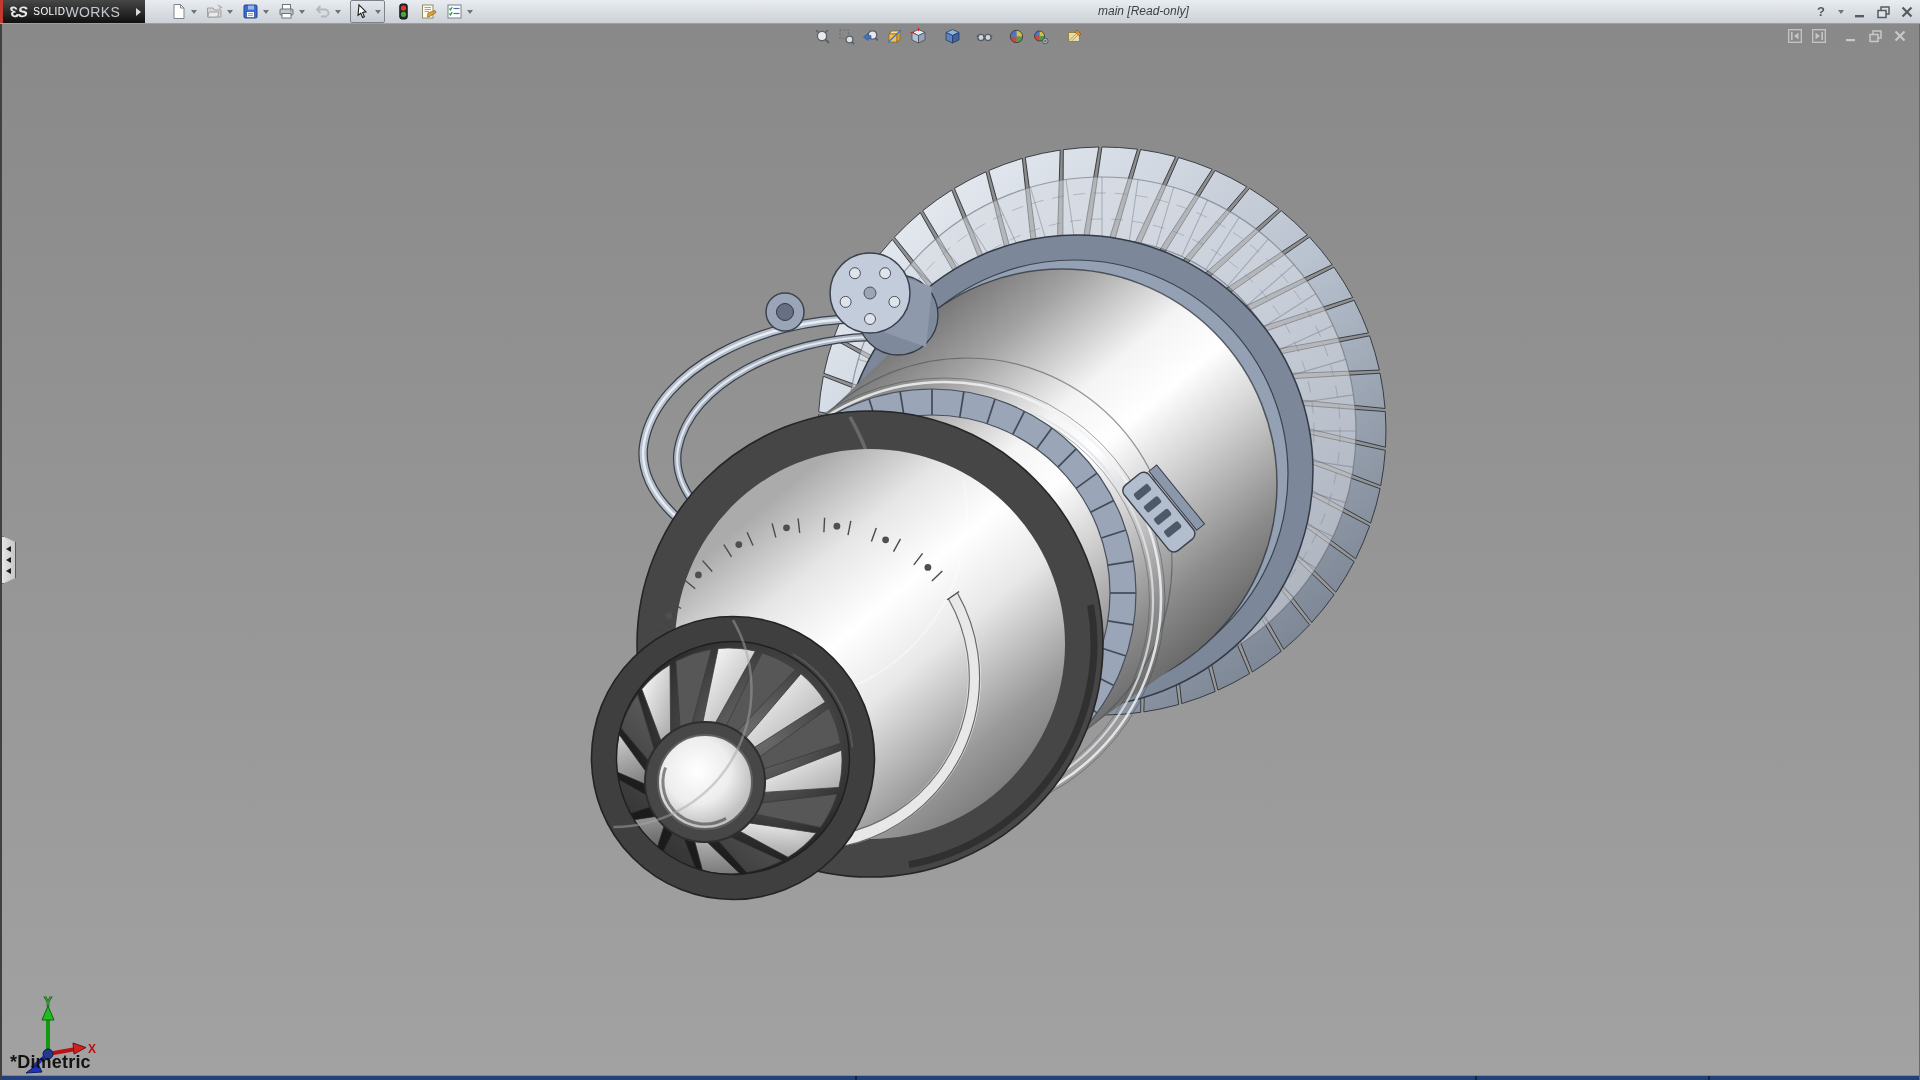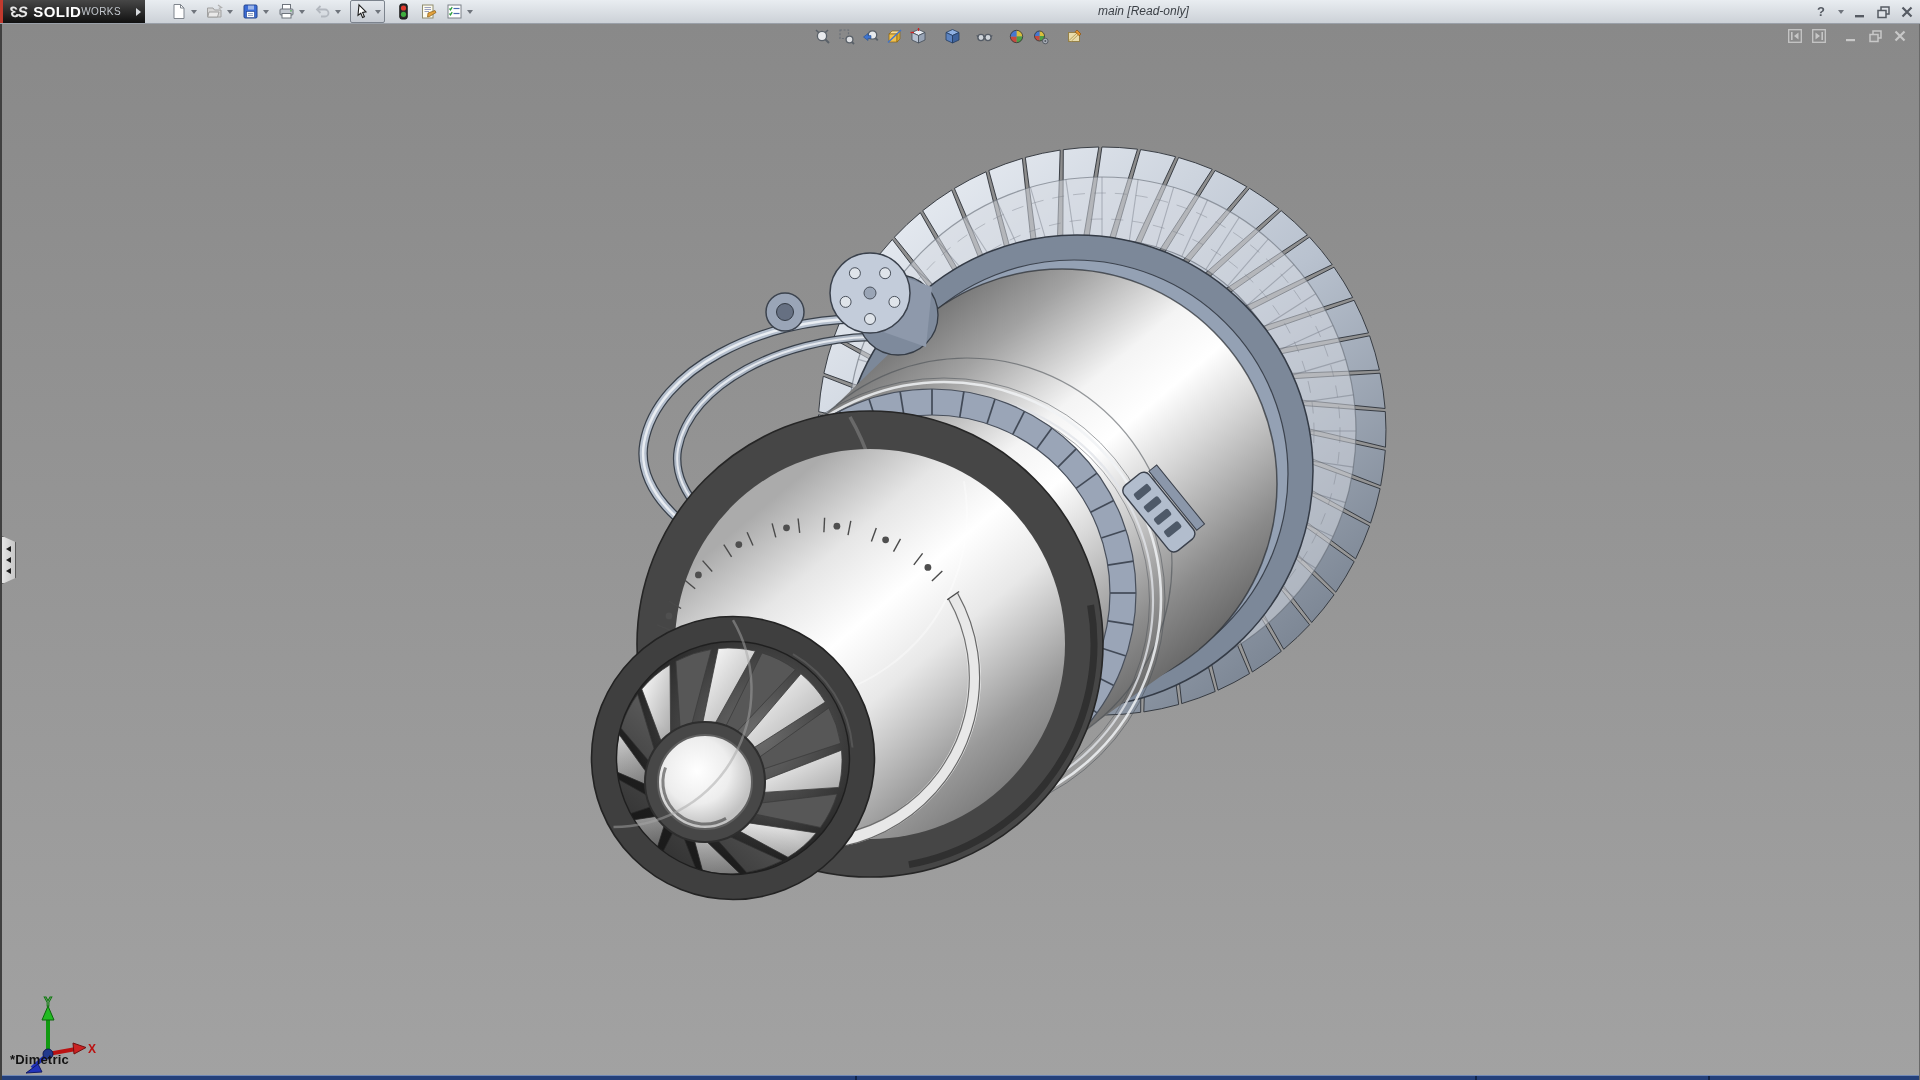--- a/index.html
+++ b/index.html
@@ -4,22 +4,22 @@
 <style>
   html,body{margin:0;padding:0;width:1920px;height:1080px;overflow:hidden;
     font-family:"Liberation Sans","DejaVu Sans",sans-serif;-webkit-font-smoothing:antialiased;}
   .titlebar{position:absolute;left:0;top:0;width:1920px;height:23px;
     background:linear-gradient(#e9edf1,#ccd1d7);border-bottom:1px solid #9aa0a8;z-index:30;}
   .red-sliver{position:absolute;left:0;top:0;width:3px;height:23px;background:#c23a2e;}
   .logo-block{position:absolute;left:3px;top:0;width:128px;height:23px;
     background:linear-gradient(#474747,#101010);display:flex;align-items:center;padding-left:7px;box-sizing:border-box;color:#fff;}
   .logo3{display:inline-block;transform:scaleX(-1) skewX(-12deg);font-weight:bold;font-size:15px;color:#e8e8e8;}
   .logoS{display:inline-block;transform:skewX(-8deg);font-weight:bold;font-size:15px;color:#e8e8e8;margin-right:5px;}
-  .brand-bold{font-weight:bold;font-size:15px;letter-spacing:.4px;color:#ffffff;}
-  .brand-light{font-weight:normal;font-size:10px;letter-spacing:.4px;color:#c3c8ce;}
+  .brand-bold{font-weight:normal;font-size:10px;letter-spacing:.4px;color:#ffffff;}
+  .brand-light{font-weight:normal;font-size:14px;letter-spacing:.4px;color:#c3c8ce;}
   .flyout{position:absolute;left:131px;top:0;width:14px;height:23px;background:linear-gradient(#474747,#101010);
     display:flex;align-items:center;justify-content:center;}
   .flyout .tri{width:0;height:0;border-top:4px solid transparent;border-bottom:4px solid transparent;border-left:5px solid #d7dade;}
   .tb-row{position:absolute;left:170px;top:1px;height:21px;display:flex;align-items:center;gap:9px;}
   .tb-btn{display:flex;align-items:center;height:21px;}
   .tb-btn svg{display:block;}
   .caret{width:0;height:0;border-left:3.5px solid transparent;border-right:3.5px solid transparent;border-top:4px solid #6f747c;margin-left:4px;}
   .pressed{border:1px solid #7c838d;background:linear-gradient(#e4e8ed,#c7ccd3);border-radius:2px;padding:0 3px;}
   .win-title{position:absolute;left:1098px;top:4px;font-size:12px;color:#3a3f45;white-space:nowrap;font-style:italic;}
   .tb-right{position:absolute;right:6px;top:0;height:23px;display:flex;align-items:center;gap:9px;color:#565b63;}
@@ -33,21 +33,21 @@
   .hu{width:17px;height:17px;}
   .hu svg{display:block;}
   .gap10{margin-left:10px;} .gap8{margin-left:8px;}
   .doc-controls{position:absolute;right:12px;top:5px;display:flex;align-items:center;gap:10px;}
   .left-tab{position:absolute;left:0;top:512px;width:13px;height:46px;
     background:linear-gradient(90deg,#e6e6e6,#c7c7c7);border:1px solid #5a5a5a;border-left:none;
     clip-path:polygon(0 0,100% 13%,100% 87%,0 100%);display:flex;flex-direction:column;align-items:center;justify-content:center;gap:5px;}
   .left-tab .a{width:0;height:0;border-top:3.5px solid transparent;border-bottom:3.5px solid transparent;border-right:5px solid #1d1d1d;}
   .engine-svg{position:absolute;left:0;top:0;width:1918px;height:1052px;}
   .triad{position:absolute;left:16px;top:972px;}
-  .view-label{position:absolute;left:8px;top:1028px;font-size:13px;font-weight:600;color:#131313;letter-spacing:.2px;}
+  .view-label{position:absolute;left:8px;top:1028px;font-size:18px;font-weight:600;color:#131313;letter-spacing:.2px;}
   .status-strip{position:absolute;left:0;bottom:0;width:100%;height:5px;background:#24407a;border-top:1px solid #7189b6;box-sizing:border-box;}
   .status-sep{position:absolute;top:0;width:2px;height:5px;background:#122448;}
 </style>
 </head>
 <body>
 
 <div class="titlebar">
   <div class="red-sliver"></div>
   <div class="logo-block">
     <span class="logo3">3</span>

